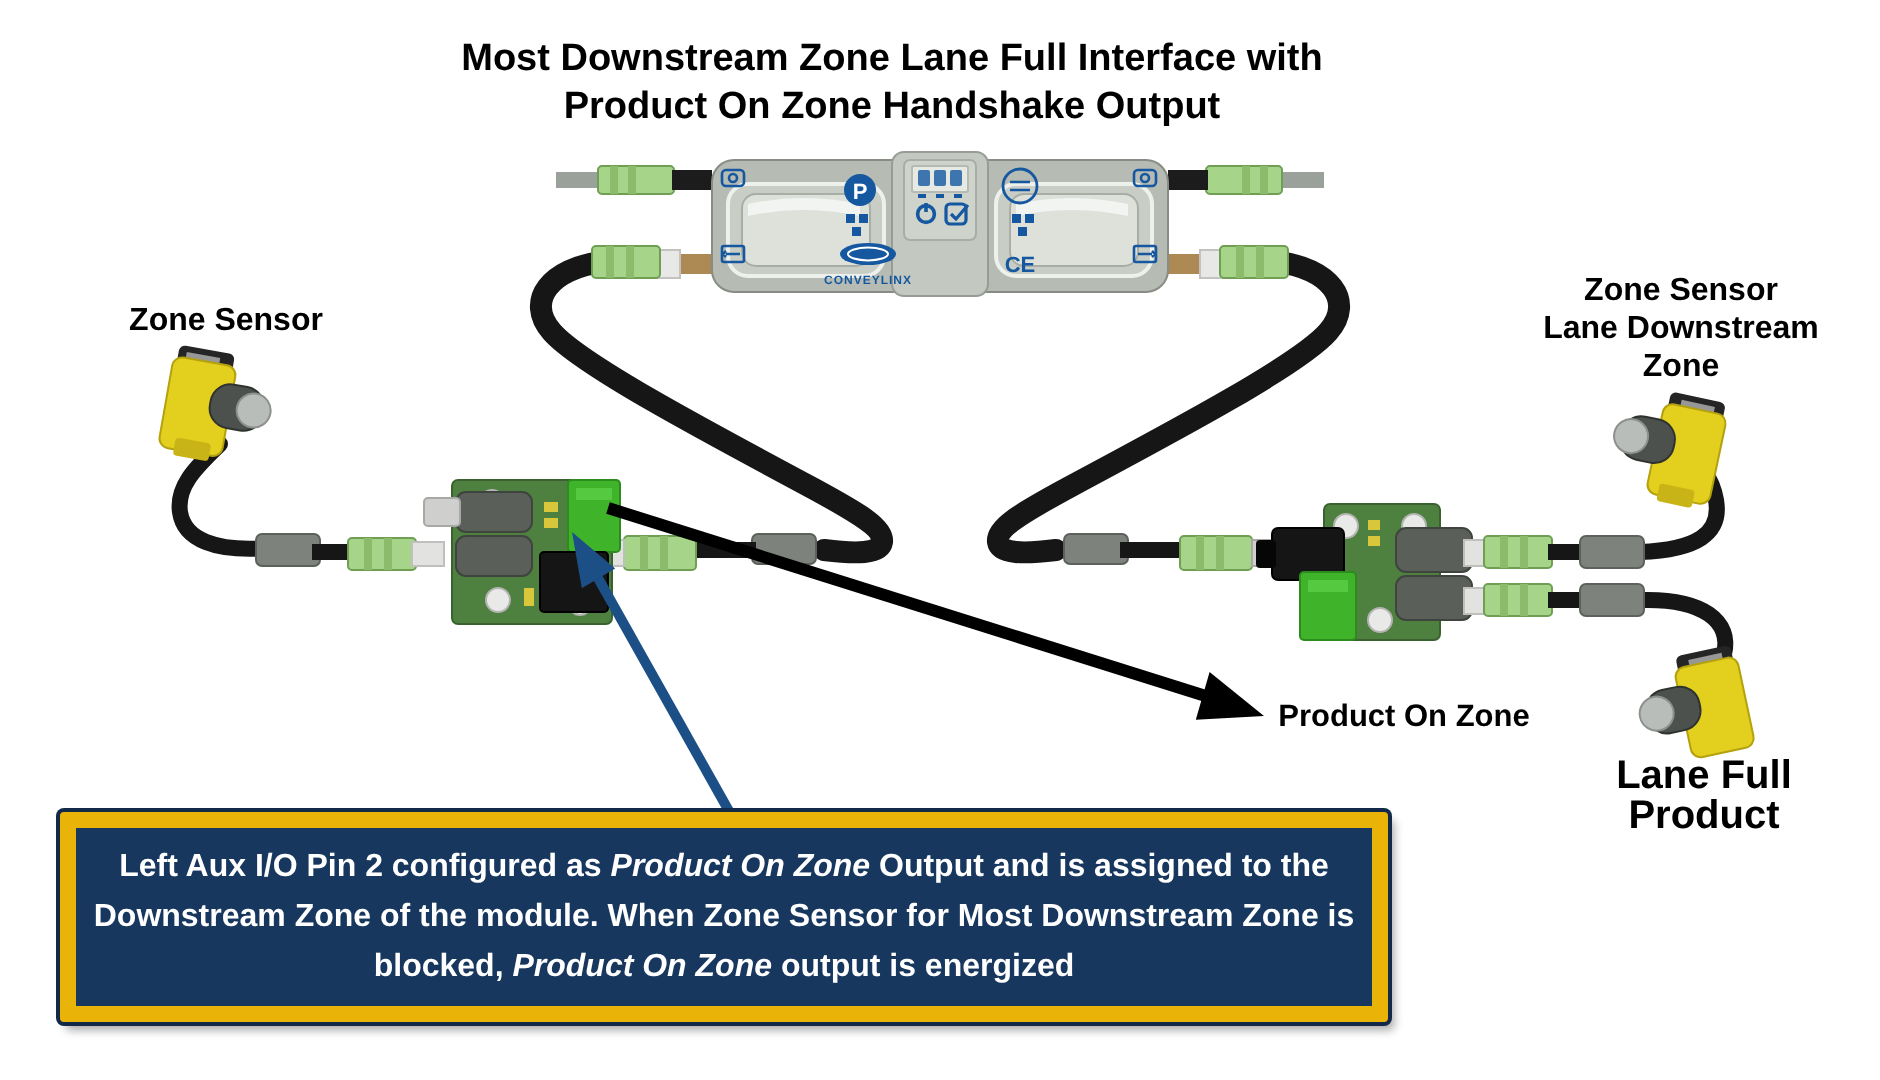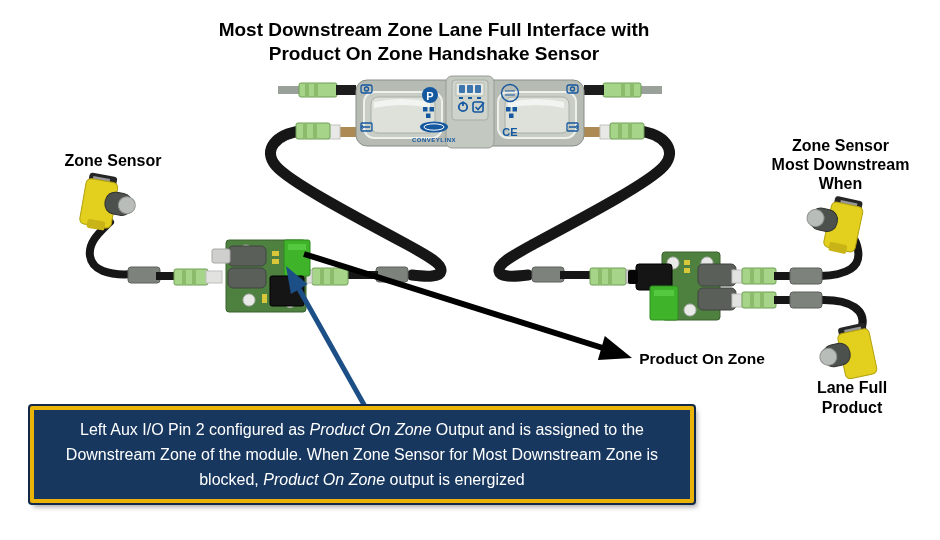--- a/index.html
+++ b/index.html
@@ -1,28 +1,28 @@
 <!DOCTYPE html>
 <html><head>
 <meta charset="utf-8">
 <style>
   html,body{margin:0;padding:0;background:#ffffff;}
   .canvas{position:relative;width:940px;height:540px;background:#ffffff;overflow:hidden;
           font-family:"Liberation Sans", sans-serif;}
   svg{position:absolute;left:0;top:0;}
   .lbl{position:absolute;font-weight:bold;color:#000;text-align:center;}
-  .title{left:84px;top:18px;width:700px;font-size:19px;line-height:24px;}
+  .title{left:96px;top:18px;width:700px;font-size:19px;line-height:24px;}
   .zone-sensor{left:38px;top:152px;width:150px;font-size:16px;}
   .most-downstream{left:768px;top:136px;width:145px;font-size:16px;line-height:19px;}
-  .lane-full{left:792px;top:378px;width:120px;font-size:16px;line-height:20px;}
+  .lane-full{left:792px;top:378px;width:120px;font-size:20px;line-height:20px;}
   .product-output{left:622px;top:349px;width:160px;font-size:15.5px;line-height:20px;}
   .callout{position:absolute;left:30px;top:406px;width:664px;box-sizing:border-box;
-           background:#17375E;border:4px solid #eab308;border-radius:2px;
+           background:#17375E;border:8px solid #eab308;border-radius:2px;
            box-shadow:0 0 0 2px #12294a, 3px 4px 5px rgba(0,0,0,0.35);
-           color:#fff;font-weight:normal;font-size:16px;line-height:25px;
+           color:#fff;font-weight:bold;font-size:16px;line-height:25px;
            text-align:center;padding:7px 2px;}
   .callout .it{font-style:italic;}
 </style>
 </head>
 <body>
 
 <div class="canvas">
 
   <svg width="940" height="540" viewBox="0 0 940 540">
 
@@ -243,29 +243,29 @@
       <polygon points="632,358 597.9,359.9 604.8,336" fill="#000000"></polygon>
     </g>
     <g>
       <line x1="367" y1="410" x2="299" y2="289" stroke="#1D4F87" stroke-width="5"></line>
       <polygon points="286,266 307.6,284.2 290.9,294.1" fill="#1D4F87"></polygon>
     </g>
   </svg>
 
   <div class="lbl title">
     <div>Most Downstream Zone Lane Full Interface with</div>
-    <div>Product On Zone Handshake Sensor</div>
+    <div>Product On Zone Handshake Output</div>
   </div>
 
   <div class="lbl zone-sensor">Zone Sensor</div>
 
   <div class="lbl most-downstream">
     <div>Zone Sensor</div>
-    <div>Most Downstream</div>
-    <div>When</div>
+    <div>Lane Downstream</div>
+    <div>Zone</div>
   </div>
 
   <div class="lbl lane-full">
     <div>Lane Full</div>
     <div>Product</div>
   </div>
 
   <div class="lbl product-output">
     <div>Product On Zone</div>
   </div>

